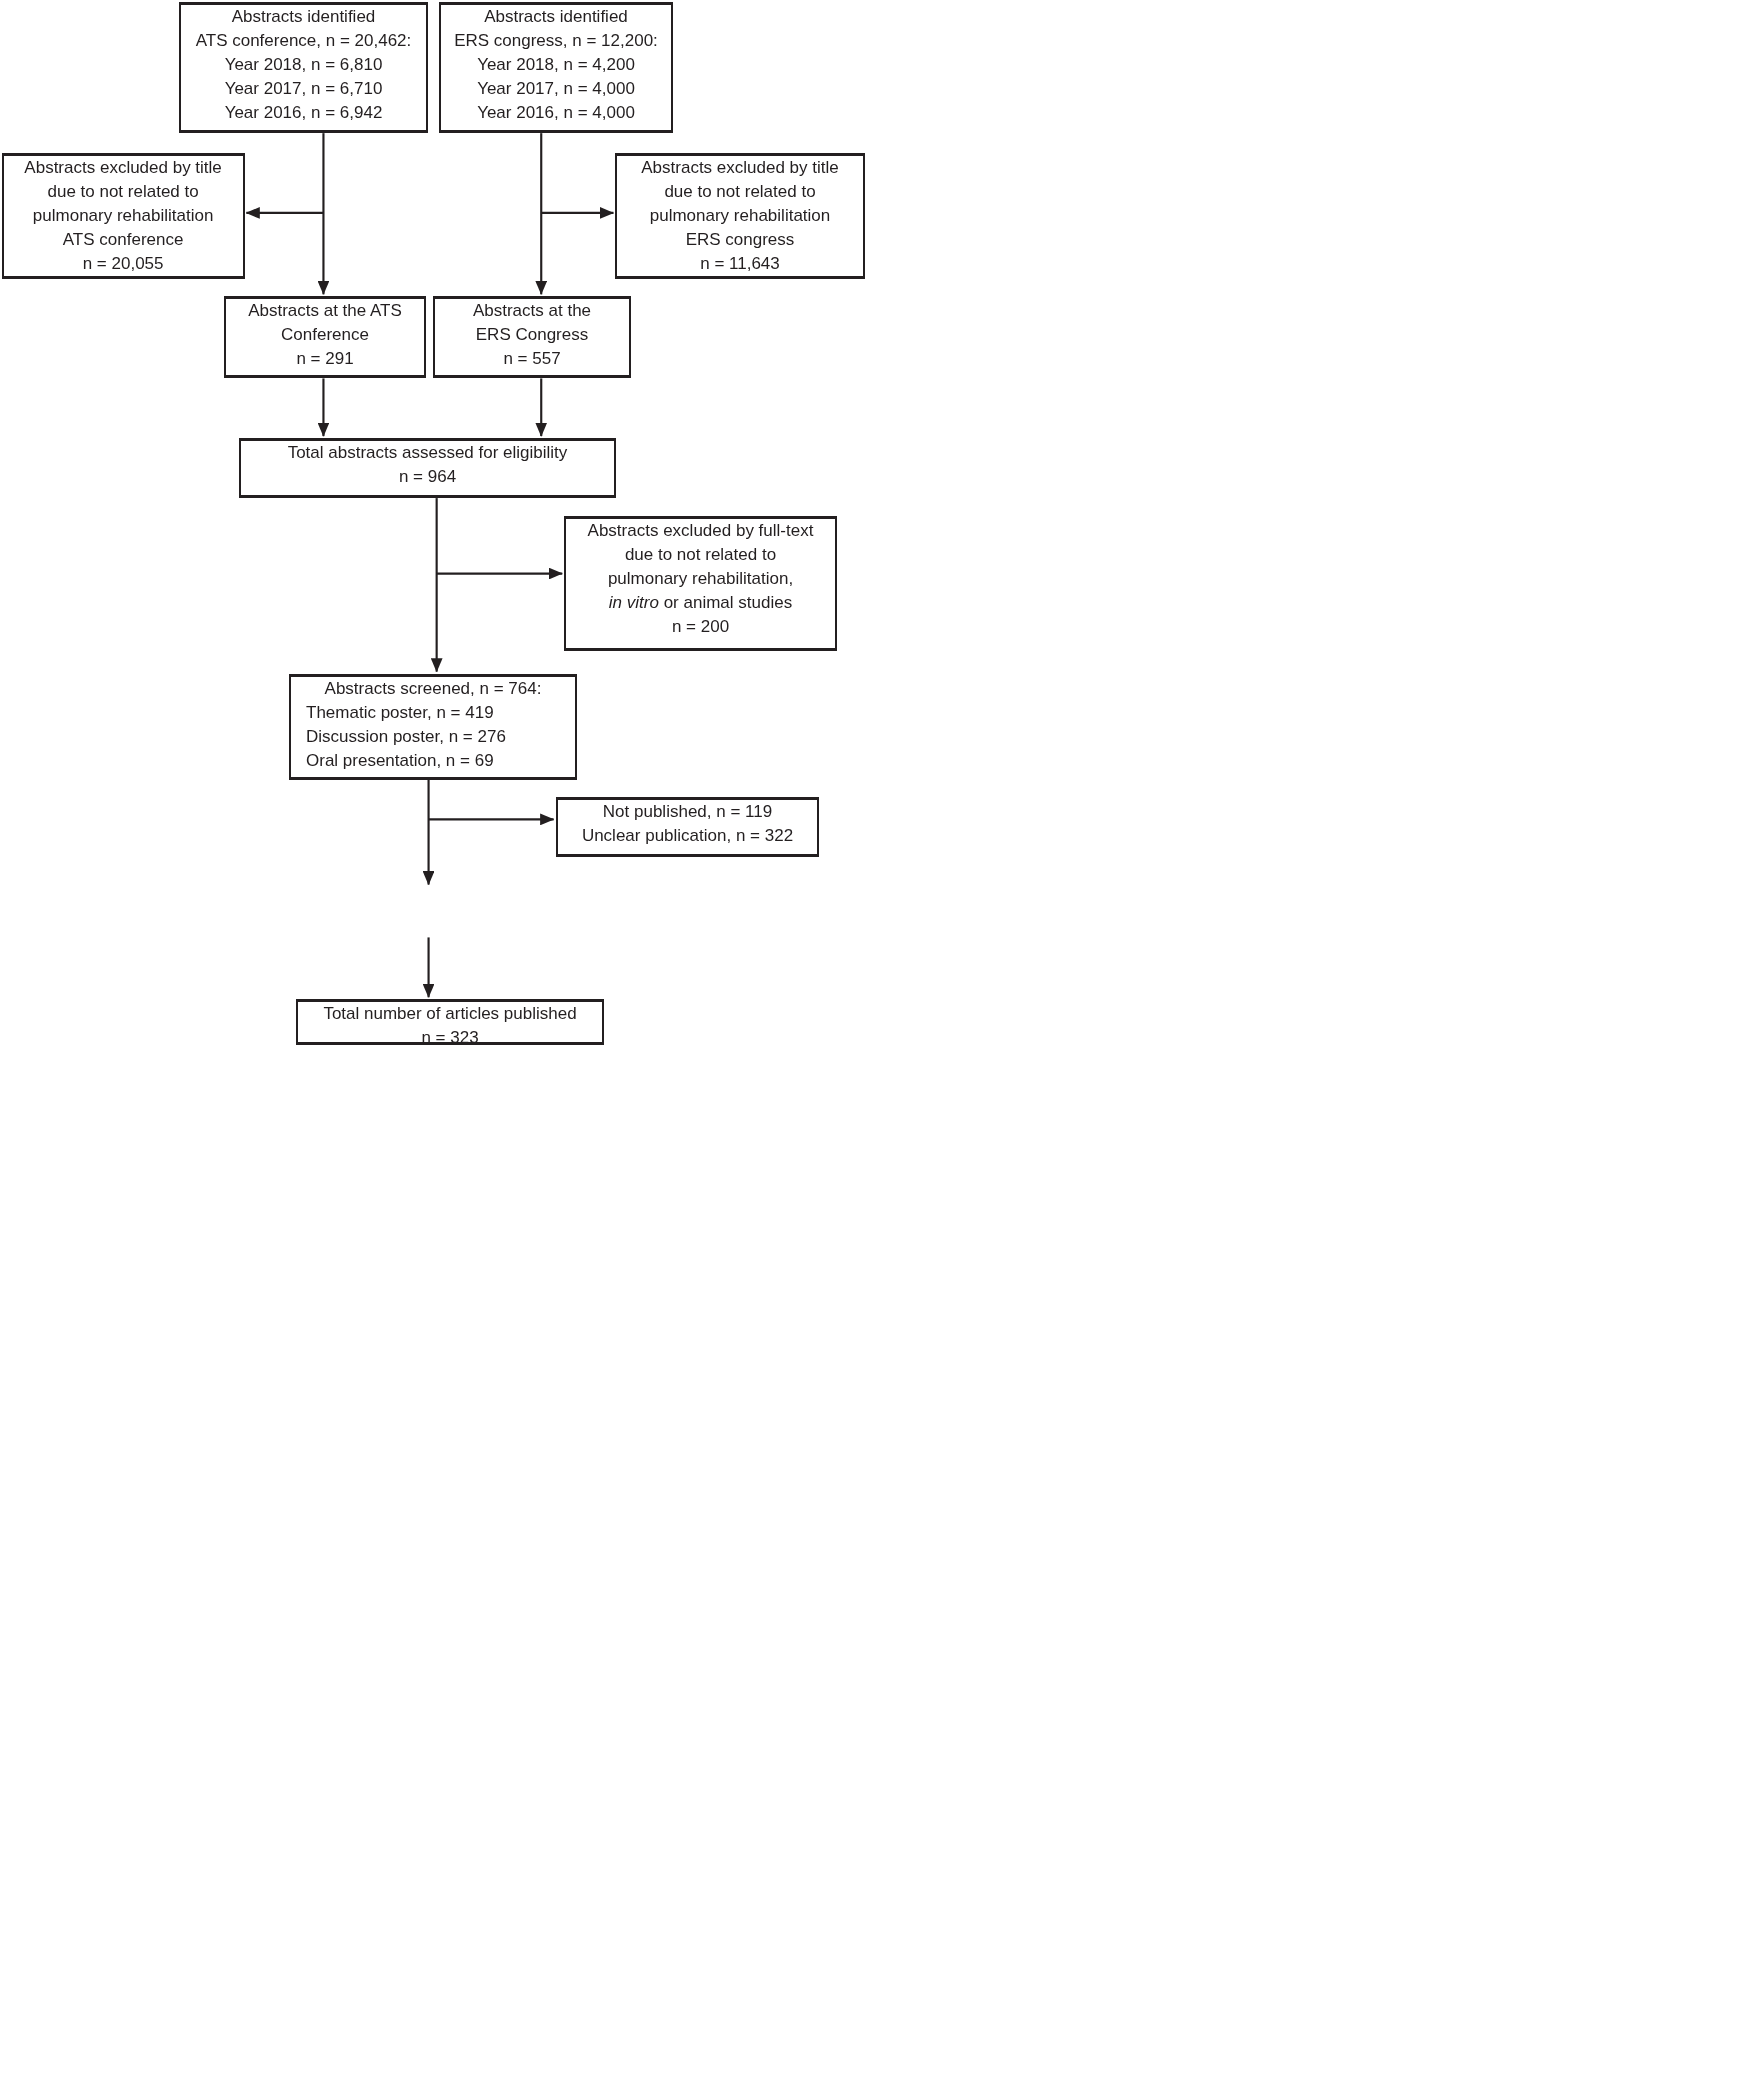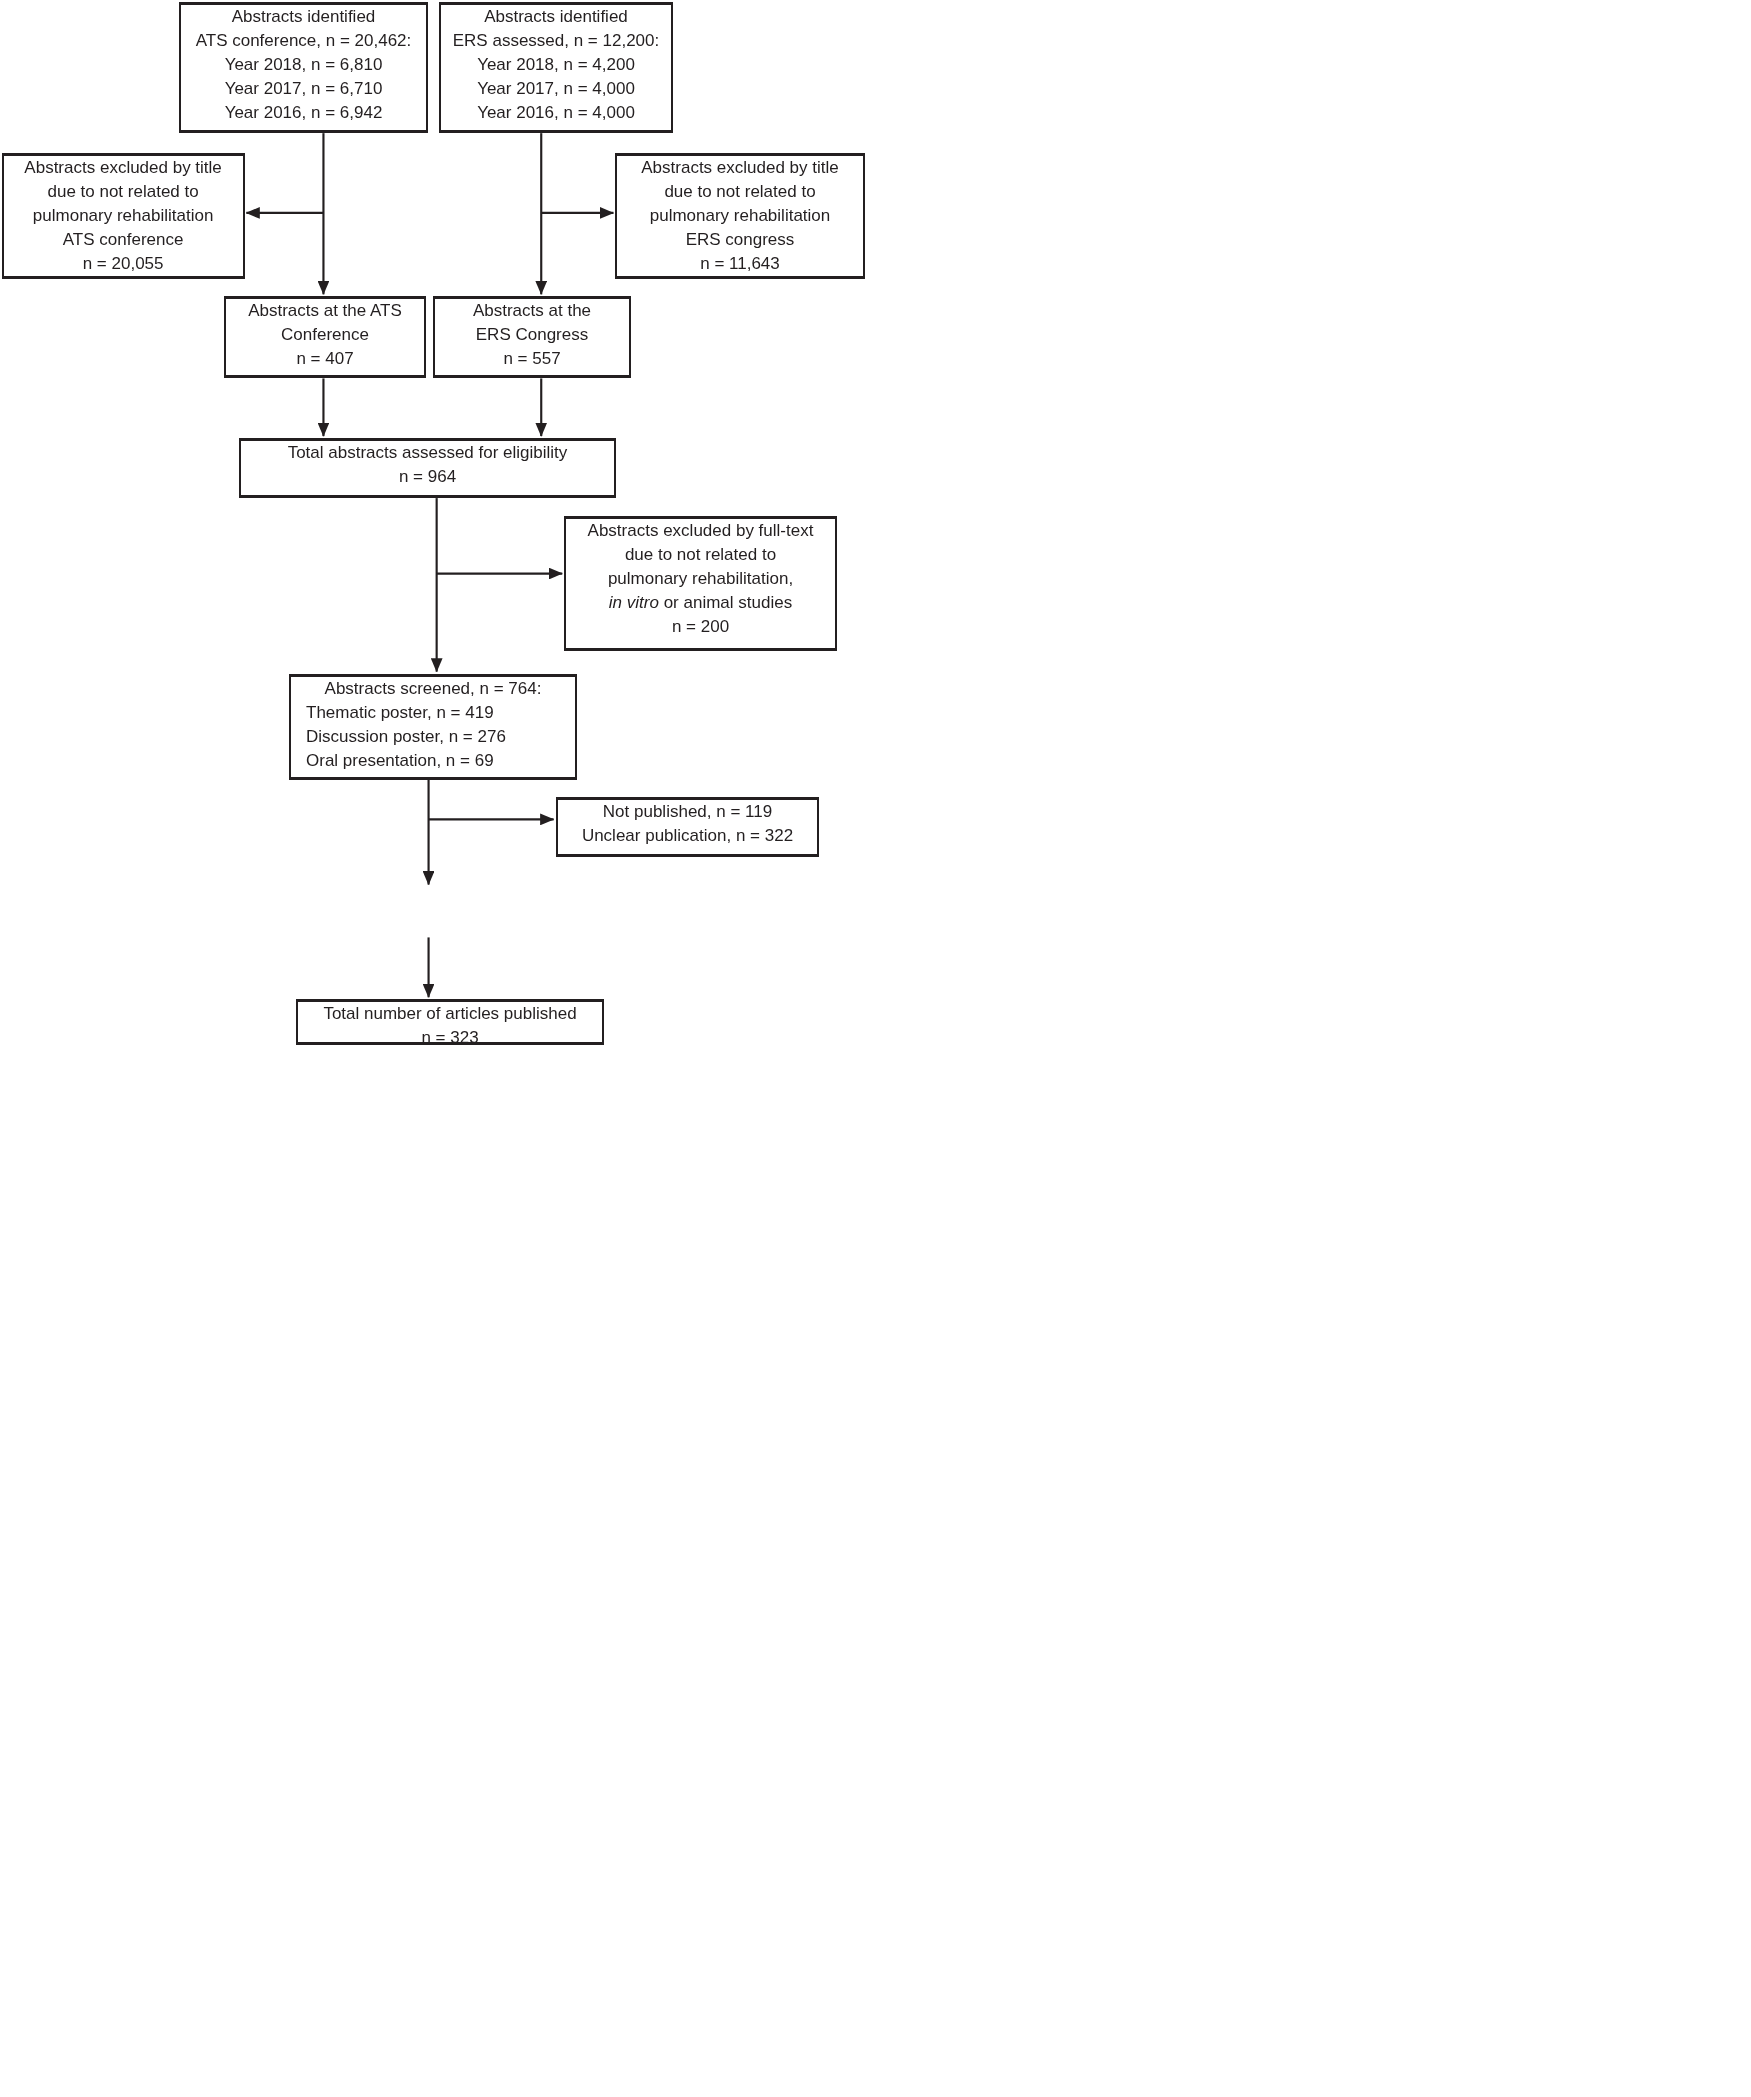--- a/index.html
+++ b/index.html
@@ -71,21 +71,21 @@
   <div class="node" style="left:179px; top:2.2px; width:249px; height:131px;">
     <div class="ln">Abstracts identified</div>
     <div class="ln">ATS conference, n = 20,462:</div>
     <div class="ln">Year 2018, n = 6,810</div>
     <div class="ln">Year 2017, n = 6,710</div>
     <div class="ln">Year 2016, n = 6,942</div>
   </div>
 
   <div class="node" style="left:439px; top:2.2px; width:234px; height:131px;">
     <div class="ln">Abstracts identified</div>
-    <div class="ln">ERS assessed, n = 12,200:</div>
+    <div class="ln">ERS congress, n = 12,200:</div>
     <div class="ln">Year 2018, n = 4,200</div>
     <div class="ln">Year 2017, n = 4,000</div>
     <div class="ln">Year 2016, n = 4,000</div>
   </div>
 
   <div class="node" style="left:1.6px; top:153px; width:243px; height:126px;">
     <div class="ln">Abstracts excluded by title</div>
     <div class="ln">due to not related to</div>
     <div class="ln">pulmonary rehabilitation</div>
     <div class="ln">ATS conference</div>
@@ -96,21 +96,21 @@
     <div class="ln">Abstracts excluded by title</div>
     <div class="ln">due to not related to</div>
     <div class="ln">pulmonary rehabilitation</div>
     <div class="ln">ERS congress</div>
     <div class="ln">n = 11,643</div>
   </div>
 
   <div class="node" style="left:224px; top:296px; width:202px; height:82px;">
     <div class="ln">Abstracts at the ATS</div>
     <div class="ln">Conference</div>
-    <div class="ln">n = 407</div>
+    <div class="ln">n = 291</div>
   </div>
 
   <div class="node" style="left:433px; top:296px; width:198px; height:82px;">
     <div class="ln">Abstracts at the</div>
     <div class="ln">ERS Congress</div>
     <div class="ln">n = 557</div>
   </div>
 
   <div class="node" style="left:239px; top:438px; width:377px; height:60px;">
     <div class="ln">Total abstracts assessed for eligibility</div>

